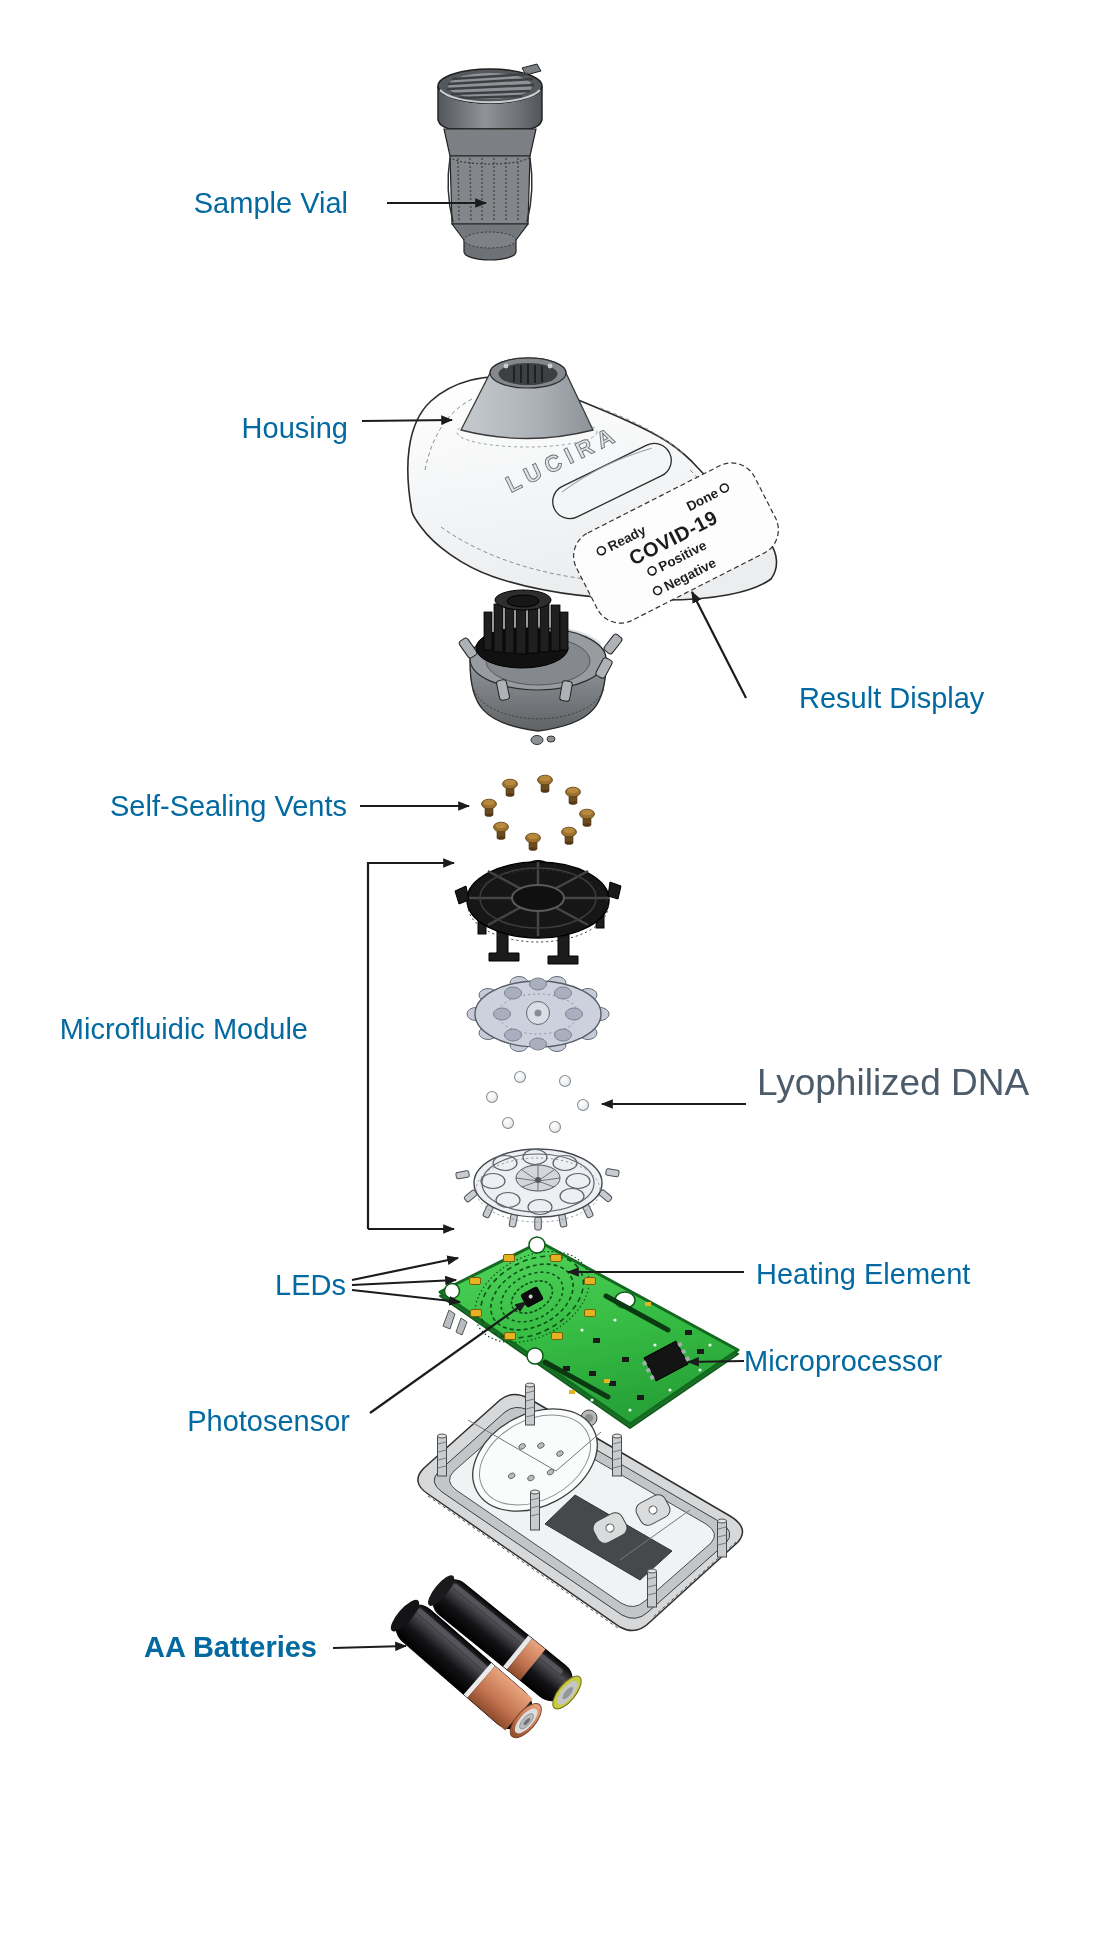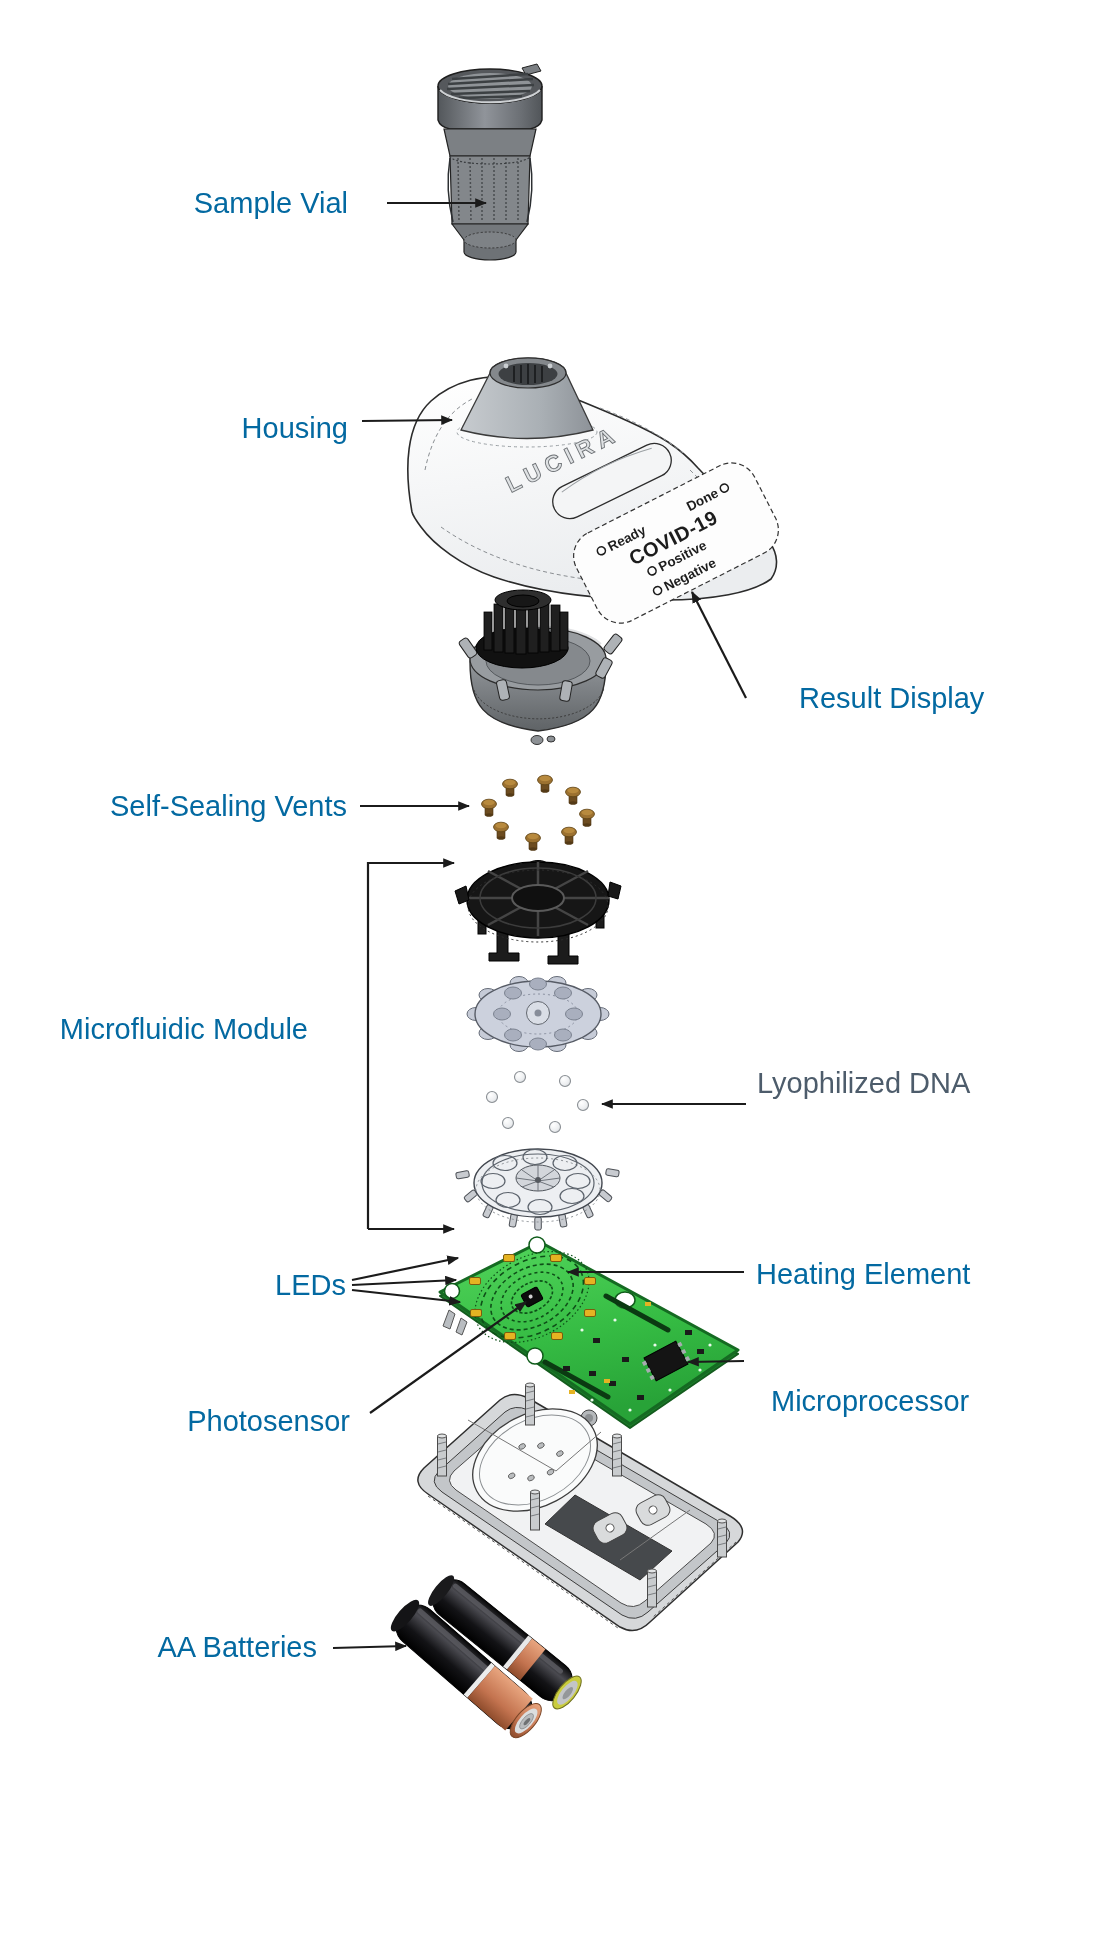--- a/index.html
+++ b/index.html
@@ -7,21 +7,21 @@
     position:relative;width:1120px;height:1938px;background:#ffffff;overflow:hidden;
     font-family:"Liberation Sans",sans-serif;
   }
   #art{position:absolute;left:0;top:0;width:1120px;height:1938px;}
   .lbl{
     position:absolute;font-size:29px;line-height:1.15;color:#0369a1;
     white-space:nowrap;transform:translateY(-50%);
     font-family:"Liberation Sans",sans-serif;
   }
   .lbl2{
-    position:absolute;font-size:29px;line-height:52px;color:#4d5c6b;
+    position:absolute;font-size:37px;line-height:52px;color:#4d5c6b;
     white-space:nowrap;font-family:"Liberation Sans",sans-serif;
   }
   svg text{font-family:"Liberation Sans",sans-serif;}
 </style>
 </head>
 <body>
 
 <div id="stage">
 
 <svg id="art" viewBox="0 0 1120 1938">
@@ -542,17 +542,17 @@
 <div class="lbl" style="right:772px;top:204px;">Sample Vial</div>
 <div class="lbl" style="right:772px;top:420px;margin-top:9px;">Housing</div>
 <div class="lbl" style="left:799px;top:699px;">Result Display</div>
 <div class="lbl" style="right:773px;top:807px;margin-left:29px;">Self-Sealing Vents</div>
 <div class="lbl" style="right:812px;top:1030px;">Microfluidic Module</div>
 <div class="lbl2" style="left:757px;top:1057px;">
   <div>Lyophilized DNA</div>
 </div>
 <div class="lbl" style="right:774px;top:1286px;">LEDs</div>
 <div class="lbl" style="left:756px;top:1275px;">Heating Element</div>
-<div class="lbl" style="left:771px;top:1362px;margin-top:40px;">Microprocessor</div>
+<div class="lbl" style="left:744px;top:1362px;">Microprocessor</div>
 <div class="lbl" style="right:770px;top:1422px;">Photosensor</div>
-<div class="lbl" style="right:803px;top:1648px;">AA Batteries</div>
+<div class="lbl" style="right:803px;top:1648px;font-weight:bold;">AA Batteries</div>
 
 </div>
 
 </body></html>

